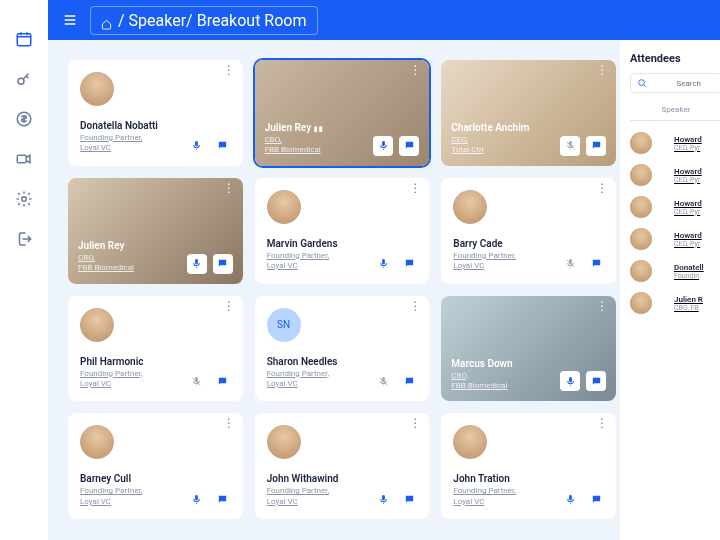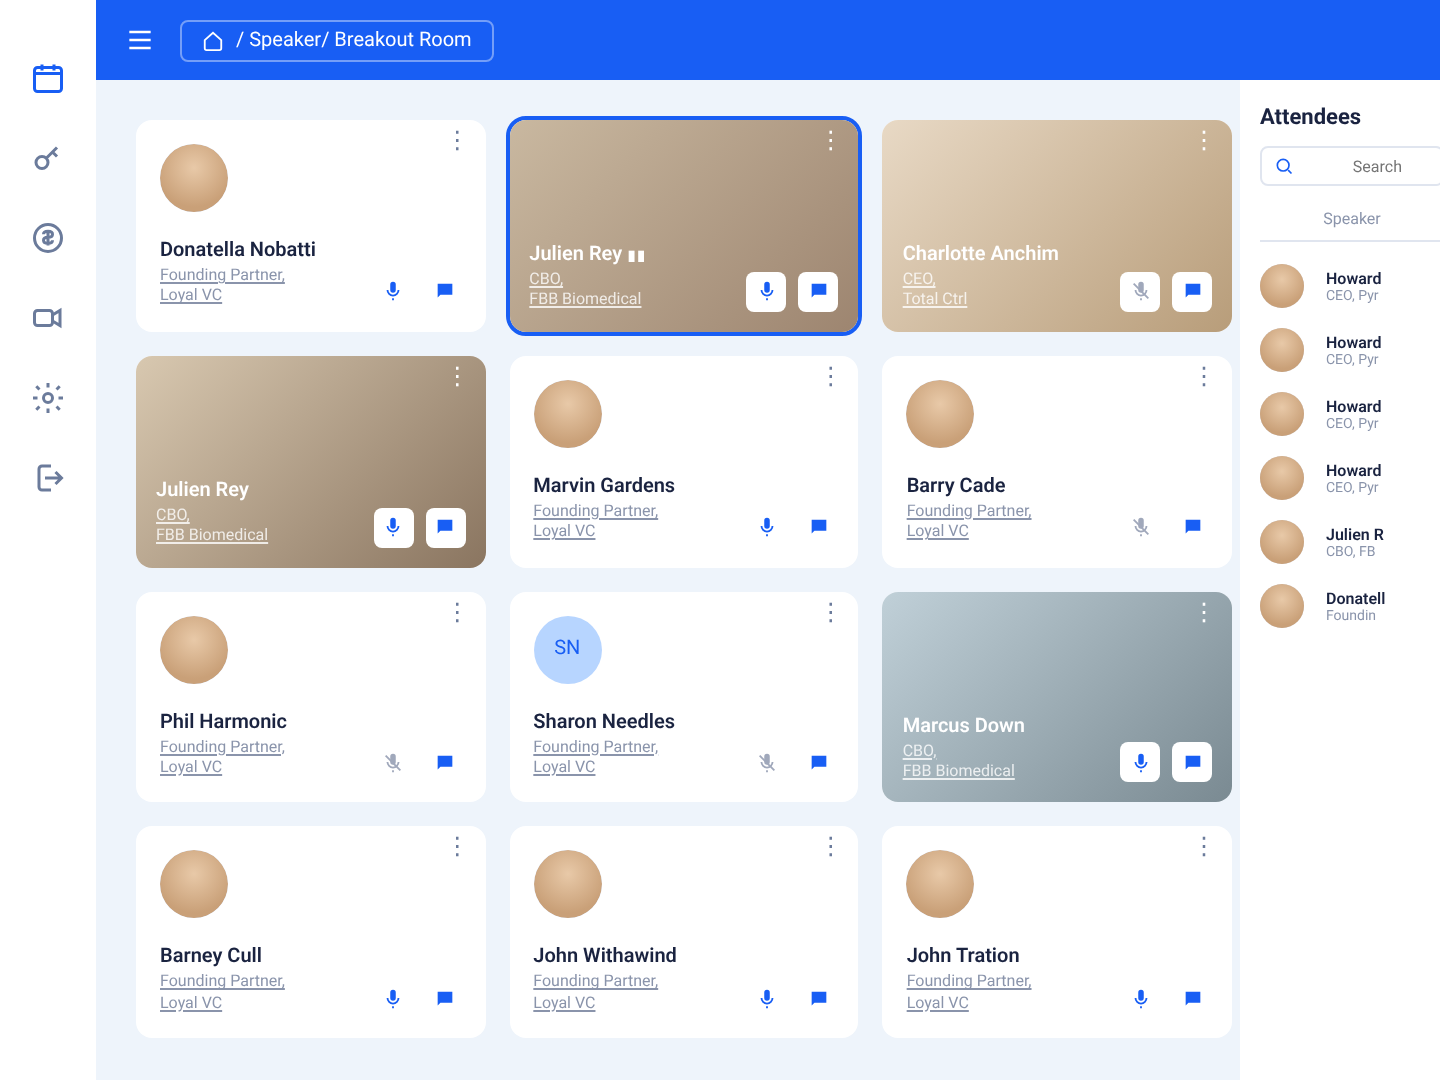--- a/index.html
+++ b/index.html
@@ -4,21 +4,21 @@
 <style>
 * { margin:0; padding:0; box-sizing:border-box; font-family:-apple-system,BlinkMacSystemFont,"Segoe UI",Roboto,sans-serif; }
 body { background:#eef4fb; width:720px; height:540px; overflow:hidden; }
 .app { display:flex; height:540px; }
 .rail { width:48px; background:#fff; padding-top:30px; display:flex; flex-direction:column; align-items:center; gap:22px; }
 .rail .ic { width:18px; height:18px; color:#6b7b9b; }
 .rail .ic.active { color:#185ef4; }
 .main { flex:1; display:flex; flex-direction:column; }
 .topbar { height:40px; background:#185ef4; display:flex; align-items:center; padding:0 14px; gap:12px; }
 .ham { color:#fff; }
-.crumb { display:flex; align-items:center; gap:6px; color:#fff; font-size:10px; border:1px solid rgba(255,255,255,0.4); padding:4px 10px; border-radius:4px; }
+.crumb { display:flex; align-items:flex-end; gap:6px; color:#fff; font-size:16px; border:1px solid rgba(255,255,255,0.4); padding:4px 10px; border-radius:4px; }
 .content { flex:1; display:flex; overflow:hidden; }
 .grid-wrap { flex:1; padding:20px 4px 20px 20px; overflow:hidden; }
 .grid { display:grid; grid-template-columns:repeat(3,1fr); gap:12px; }
 .card { background:#fff; border-radius:8px; padding:12px; position:relative; min-height:100px; display:flex; flex-direction:column; }
 .card.video { padding:0; overflow:hidden; }
 .card .more { position:absolute; top:8px; right:8px; color:#6b7b9b; font-size:12px; line-height:4px; letter-spacing:0; z-index:3; }
 .card.video .more { color:#fff; }
 .avatar { width:34px; height:34px; border-radius:50%; background:#d0d8e8; margin-bottom:14px; overflow:hidden; display:flex; align-items:center; justify-content:center; font-size:10px; color:#185ef4; font-weight:400;}
 .avatar.init { background:#b7d5ff; }
 .nm { font-size:10px; color:#1a2340; font-weight:600; }
@@ -37,21 +37,21 @@
 .card:not(.video) .ctrl { right:10px; bottom:10px;}
 .mic, .chat { width:11px; height:11px; }
 .mic { color:#185ef4; }
 .mic.muted { color:#a0a8bb; }
 .chat { color:#185ef4; }
 .side { width:100px; background:#fff; padding:12px 0 12px 10px; display:flex; flex-direction:column; overflow:hidden;}
 .side h3 { font-size:11px; color:#1a2340; margin-bottom:8px; }
 .srch { border:1px solid #e0e5ef; border-radius:4px; padding:4px 6px; display:flex; align-items:center; gap:4px; margin-bottom:8px; margin-right:-2px;}
 .srch input { border:none; outline:none; font-size:8px; width:50px; color:#8a94ab;text-align:right;}
 .tab { font-size:8px; color:#8a94ab; text-align:center; padding:4px 0 6px; border-bottom:1px solid #e0e5ef; margin-bottom:6px; margin-right:-2px;}
-.att { display:flex; align-items:center; gap:11px; padding:5px 0; }
+.att { display:flex; align-items:center; gap:22px; padding:5px 0;text-decoration:underline; }
 .att .av { width:22px; height:22px; border-radius:50%; background:#d0d8e8; flex-shrink:0;}
 .att .inf { overflow:hidden;}
 .att .an { font-size:8px; color:#1a2340; font-weight:600; white-space:nowrap;}
 .att .ar { font-size:7px; color:#8a94ab; white-space:nowrap;}
 .face { width:100%; height:100%; border-radius:50%; background:radial-gradient(circle at 50% 35%, #e8c9a8 0%, #c9a078 70%); position:relative;}
 svg { display:block; }
 </style>
 </head>
 <body>
 
@@ -402,30 +402,30 @@
               <div class="inf">
                 <div class="an">Howard</div>
                 <div class="ar">CEO, Pyr</div>
               </div>
             </div>
             <div class="att">
               <div class="av">
                 <div class="face"></div>
               </div>
               <div class="inf">
+                <div class="an">Donatell</div>
+                <div class="ar">Foundin</div>
+              </div>
+            </div>
+            <div class="att">
+              <div class="av">
+                <div class="face"></div>
+              </div>
+              <div class="inf">
                 <div class="an">Julien R</div>
                 <div class="ar">CBO, FB</div>
-              </div>
-            </div>
-            <div class="att">
-              <div class="av">
-                <div class="face"></div>
-              </div>
-              <div class="inf">
-                <div class="an">Donatell</div>
-                <div class="ar">Foundin</div>
               </div>
             </div>
           </div>
       </div>
     </div>
   </div>
 </div>
 
 </body></html>

